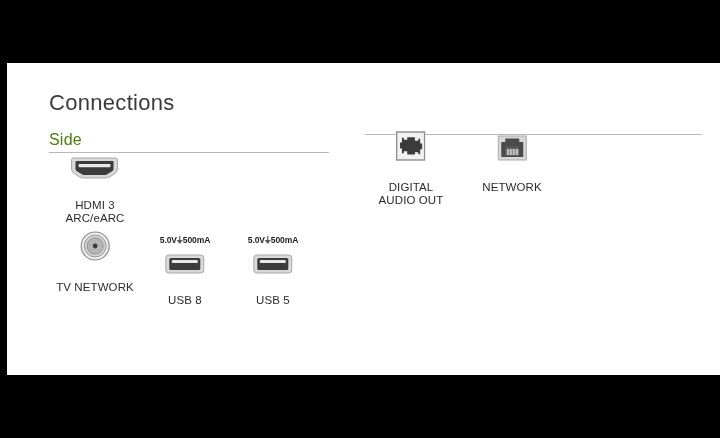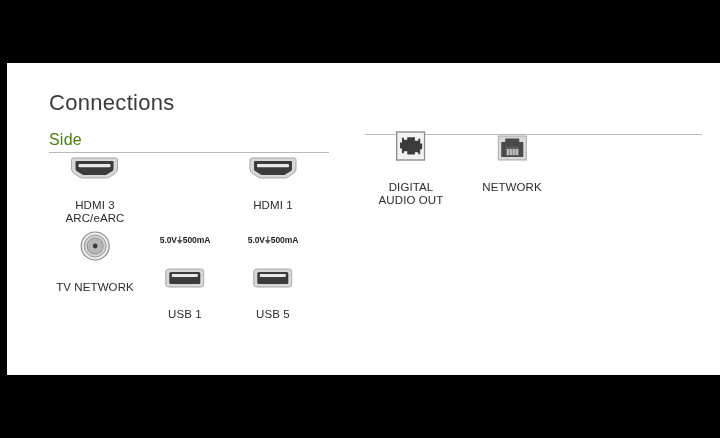--- a/index.html
+++ b/index.html
@@ -88,21 +88,21 @@
     color: #2b2b2b;
     line-height: 13px;
     white-space: pre-line;
     letter-spacing: 0.1px;
   }
   .port-sublabel {
     font-size: 8.5px;
     font-weight: 700;
     color: #1c1c1c;
     line-height: 10px;
-    margin-bottom: 17px;
+    margin-bottom: 3px;
     white-space: nowrap;
     letter-spacing: -0.1px;
   }
   .icon-wrap {
     display: flex;
     align-items: flex-end;
     justify-content: center;
     height: 26px;
   }
   svg { display: block; }
@@ -127,51 +127,41 @@
             <div class="icon-wrap">
               <svg width="50" height="22" viewBox="0 0 50 22">
                 <path d="M2 3 Q2 1 4 1 L46 1 Q48 1 48 3 L48 12 Q48 14 46 16 L40 20 Q38 21 36 21 L14 21 Q12 21 10 20 L4 16 Q2 14 2 12 Z" fill="#d8d8d8" stroke="#a9a9a9" stroke-width="1"></path>
                 <path d="M6 5 Q6 4 7 4 L43 4 Q44 4 44 5 L44 12 Q44 13 43 14 L38 17 Q37 18 36 18 L14 18 Q13 18 12 17 L7 14 Q6 13 6 12 Z" fill="#3b3b3b"></path>
                 <rect x="9" y="7" width="32" height="3.2" rx="1" fill="#e8e8e8"></rect>
               </svg>
             </div>
             <div class="port-label">HDMI 3
 ARC/eARC</div>
           </div>
-          <div class="port" style="left: 224px; top: 0px;">
-            <div class="icon-wrap">
-              <svg width="50" height="22" viewBox="0 0 50 22">
-                <path d="M2 3 Q2 1 4 1 L46 1 Q48 1 48 3 L48 12 Q48 14 46 16 L40 20 Q38 21 36 21 L14 21 Q12 21 10 20 L4 16 Q2 14 2 12 Z" fill="#d8d8d8" stroke="#a9a9a9" stroke-width="1"></path>
-                <path d="M6 5 Q6 4 7 4 L43 4 Q44 4 44 5 L44 12 Q44 13 43 14 L38 17 Q37 18 36 18 L14 18 Q13 18 12 17 L7 14 Q6 13 6 12 Z" fill="#3b3b3b"></path>
-                <rect x="9" y="7" width="32" height="3.2" rx="1" fill="#e8e8e8"></rect>
-              </svg>
-            </div>
-            <div class="port-label">HDMI 1</div>
-          </div>
           <div class="port" style="left: 46px; top: 82px;">
             <div class="icon-wrap">
               <svg width="30" height="30" viewBox="0 0 30 30">
                 <circle cx="15" cy="15" r="14" fill="#efefef" stroke="#8d8d8d" stroke-width="1.2"></circle>
                 <circle cx="15" cy="15" r="11" fill="#cfcfcf" stroke="#9a9a9a" stroke-width="1"></circle>
                 <circle cx="15" cy="15" r="8" fill="#b6b6b6" stroke="#8a8a8a" stroke-width="0.8"></circle>
                 <circle cx="15" cy="15" r="2.4" fill="#3b3b3b"></circle>
               </svg>
             </div>
             <div class="port-label">TV NETWORK</div>
           </div>
           <div class="port" style="left: 136px; top: 82px;">
             <div class="port-sublabel">5.0V⏚500mA</div>
             <div class="icon-wrap">
               <svg width="40" height="20" viewBox="0 0 40 20">
                 <rect x="1" y="1" width="38" height="18" rx="3" fill="#d8d8d8" stroke="#a9a9a9" stroke-width="1"></rect>
                 <rect x="4.5" y="4" width="31" height="12" rx="1.5" fill="#3b3b3b"></rect>
                 <rect x="7" y="6" width="26" height="3" rx="0.8" fill="#e8e8e8"></rect>
               </svg>
             </div>
-            <div class="port-label">USB 1</div>
+            <div class="port-label">USB 8</div>
           </div>
           <div class="port" style="left: 224px; top: 82px;">
             <div class="port-sublabel">5.0V⏚500mA</div>
             <div class="icon-wrap">
               <svg width="40" height="20" viewBox="0 0 40 20">
                 <rect x="1" y="1" width="38" height="18" rx="3" fill="#d8d8d8" stroke="#a9a9a9" stroke-width="1"></rect>
                 <rect x="4.5" y="4" width="31" height="12" rx="1.5" fill="#3b3b3b"></rect>
                 <rect x="7" y="6" width="26" height="3" rx="0.8" fill="#e8e8e8"></rect>
               </svg>
             </div>

